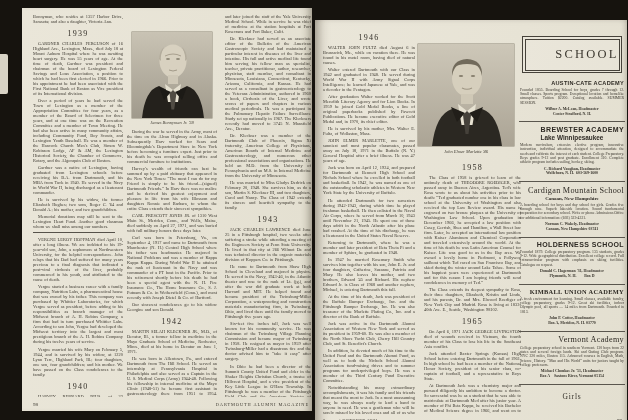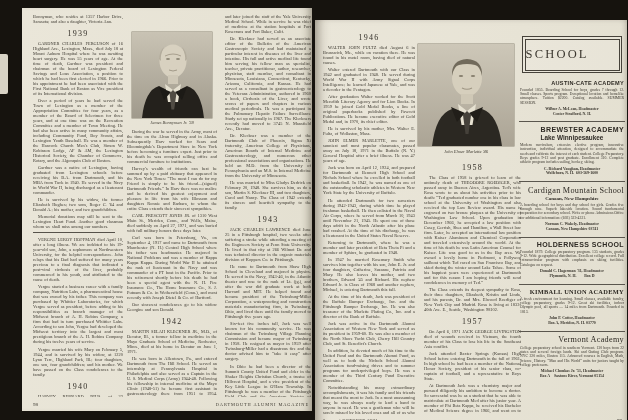--- a/index.html
+++ b/index.html
@@ -19,21 +19,21 @@
   .photo{position:absolute;overflow:hidden;background:#b5afa2;box-shadow:0 0 0 .5px #8d8778;}
   .caption{position:absolute;text-align:center;font-style:italic;font-size:4.5px;color:#403c33;}
   .footer{position:absolute;display:flex;justify-content:space-between;align-items:flex-end;
     font-size:4.8px;color:#3c382f;}
   .mag-name{letter-spacing:.9px;font-size:4.4px;}
   .issue{font-style:italic;letter-spacing:.4px;font-size:4.6px;}
   .pnum{font-size:5px;}
   
   #directory{position:absolute;left:204px;top:8px;width:106px;height:394px;overflow:hidden;}
   .dir-box{border:1px solid #46423a;padding:1.5px;margin:8px 3px 6px;background:rgba(255,255,255,.12);}
-  .dir-box-inner{border:1px solid #46423a;text-align:left;padding:7px 0 8px;
+  .dir-box-inner{border:1px solid #46423a;text-align:right;padding:7px 0 8px;
     font-size:12.5px;line-height:15px;letter-spacing:2.2px;color:#3b372f;}
   .dir-entry{padding:1px 1px 3px;}
   .dir-entry.ruled{border-top:.5px solid #5a564e;margin-top:2px;padding-top:3.5px;}
   .dir-name{text-align:right;color:#2e2a24;margin-bottom:1.5px;}
   .sans-sm{font-family:"Liberation Sans","DejaVu Sans",sans-serif;font-weight:bold;font-size:5.6px;letter-spacing:.3px;}
   .sans-md{font-family:"Liberation Sans","DejaVu Sans",sans-serif;font-weight:bold;font-size:7px;letter-spacing:.4px;}
   .serif-md{font-weight:bold;font-size:6.4px;letter-spacing:.3px;}
   .serif-lg{font-size:8.2px;letter-spacing:.3px;}
   .dir-sub{text-align:center;font-weight:bold;color:#2e2a24;margin-bottom:1.5px;}
   .dir-sub.sans{font-family:"Liberation Sans","DejaVu Sans",sans-serif;font-size:6.4px;}
@@ -158,21 +158,21 @@
       <path d="M33 63 l14 6 l-8 9 z" fill="#211e19"></path>
       <path d="M65 63 l-14 6 l8 9 z" fill="#211e19"></path>
     </svg>
   </div>
   <div class="caption" style="left:103px;top:129px;width:96px;">John Elmer Marlette '46</div>
 
   <div class="col" style="left:109px;top:138px;width:97px;height:256px;">
       <div class="yr">1958</div>
       <p class="para">The Class of 1958 is grieved to learn of the untimely death of THEODORE ROEDIGER, who passed away in Buenos Aires, Argentina. Ted's wife Rosa wrote to us about his activities prior to his death: “Ted graduated number one in his class in law school at the University of Washington and also received the top Law Review award. His name is engraved on two bronze plaques at the University of Washington Law School. Upon graduation in December 1966, he accepted a law position with Casey, Gerrish, Shea and Hamilton, a Wall Street law firm. Later, he accepted an international law position with Kaiser Aluminum and Chemical Corporation and traveled extensively around the world. At the time of his death he was Latin American Counsel for Kaiser. Life was good to us in the Bay area. We owned a lovely home in Piedmont, a Pollywog sailboat which Ted raced on San Francisco Bay, and skied during the winter around Lake Tahoe. Some of his happiest years were experienced at Dartmouth and for this reason I am hoping friends will send condolences in memory of Ted.”</p>
       <p class="para">The Class extends its deepest sympathy to Rosa, their three daughters, Elizabeth, Kristin and Linda, and his parents, Dr. and Mrs. Elwood Roediger of New York City and Madrid. Rosa is living at 1833-40th Ave. E., Seattle, Washington 98102.</p>
-      <div class="yr">1957</div>
+      <div class="yr">1965</div>
       <p class="para">On April 6, 1971 JACK GEORGE LIVINGSTON died of wounds received in Vietnam, the fourth member of his Class to lose his life in the Southeast Asia conflict.</p>
       <p class="para">Jack attended Baxter Springs (Kansas) High School before entering Dartmouth in the fall of 1961. In high school he had been a member of the National Honor Society, president of his senior class, co-captain of football, and a representative to Boys State.</p>
       <p class="para">At Dartmouth Jack was a chemistry major and pursued diligently his ambition to become a doctor. So successful was he as a student that he was able to matriculate at Dartmouth Med after his junior year. A member of Phi Beta Kappa, he received his Bachelor of Medical Science degree in 1966, and went on to Harvard Med where he earned the M.D. degree in 1968. He was serving as a captain in the U. S. Army at the time of his death.</p>
     </div>
 
   <div id="directory">
     <div class="dir-box">
       <div class="dir-box-inner">
         <div>SCHOOL</div>
       </div>
@@ -209,20 +209,23 @@
           <p class="dir-body">A fresh environment for learning. Small classes, available faculty, college preparatory, grades 9-12. Great ski facilities, indoor Olympic pool, all sports — 14 miles from Dartmouth. Founded in 1813.</p>
           <div class="dir-contact">John P. Cotter, Headmaster</div>
           <div class="dir-contact">Box A, Meriden, N. H. 03770</div>
         </div>
         <div class="dir-entry ruled">
           <div class="dir-name serif-lg">Vermont Academy</div>
           <p class="dir-body">College preparatory school in southern Vermont. 130 boys from 22 states and several foreign lands. Ski and Outing Club program. NYC 220 miles, Boston 115. Advanced courses in English, Math, Science, History. “Man and His World” units for juniors taught by college professors.</p>
           <div class="dir-contact">Michael Choukas Jr. '51, Headmaster</div>
           <div class="dir-contact">Box A Saxtons River, Vermont 05154</div>
         </div>
+        <div class="dir-entry ruled">
+          <div class="dir-girls">Girls</div>
+        </div>
       </div>
   </div>
 
   <div class="footer" style="left:8px;right:5px;bottom:5px;">
     <span class="issue">Issue of OCTOBER 1971</span>
     <span class="pnum">99</span>
   </div>
 </div>
 
 </body></html>

